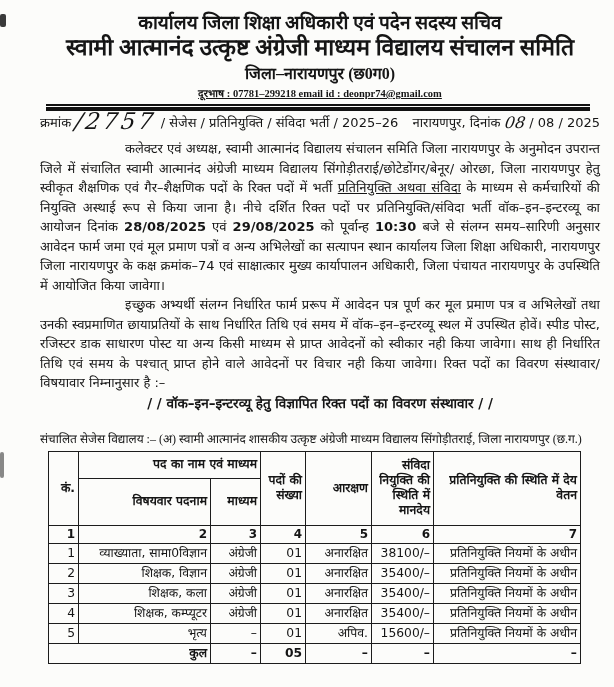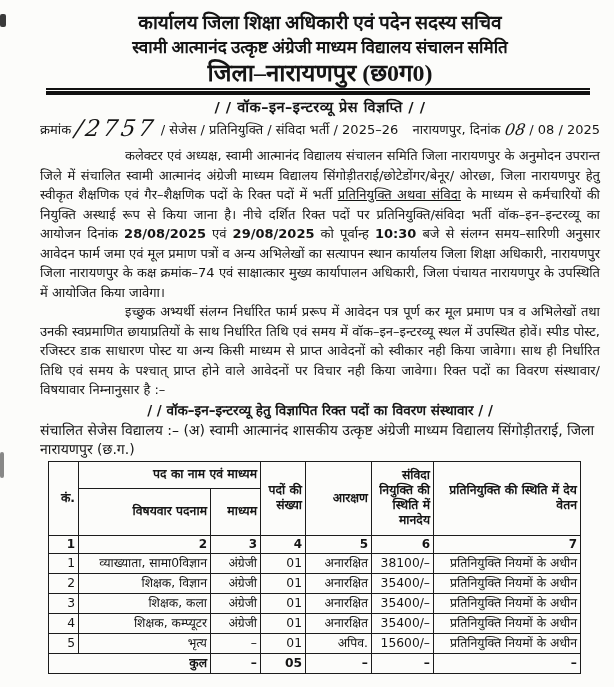--- a/index.html
+++ b/index.html
@@ -6,22 +6,22 @@
   body {
     width:614px; height:687px; overflow:hidden; position:relative;
     background:#fcfcfa; color:#151515;
     font-family:"DejaVu Sans","Liberation Sans",sans-serif;
   }
   .page { padding:10px 14px 0 40px; }
 
   
   .letterhead { text-align:center;font-family:Liberation Serif, serif; }
   .lh1 { font-size:19px; font-weight:700; line-height:25px; }
-  .lh2 { font-size:17px; font-weight:700; line-height:26px; }
-  .lh3 { font-size:24px; font-weight:700; line-height:25px; }
+  .lh2 { font-size:23px; font-weight:700; line-height:26px; }
+  .lh3 { font-size:16px; font-weight:700; line-height:25px; }
   .contact { font-size:10.5px; font-weight:700; text-decoration:underline; line-height:16px; }
   .rule { margin:2px 10px 2px 6px; }
   .rule .thin { height:2px; background:#111; margin-bottom:1px; }
   .rule .thick { height:4px; background:#111; }
 
   
   .press-title { text-align:center; font-size:14.5px; font-weight:700; line-height:21px; letter-spacing:0.5px; }
   .ref-line { display:flex; justify-content:space-between; align-items:baseline; font-size:13px; margin-top:2px; height:26px; }
   .ref-left, .ref-right { white-space:nowrap; }
   .hw { display:inline-block; font-family:"DejaVu Serif","Liberation Serif",serif; font-style:italic;
@@ -29,21 +29,21 @@
   .hw-sm { display:inline-block; font-family:"DejaVu Serif","Liberation Serif",serif; font-style:italic;
         font-size:16px; transform:skewX(-8deg); position:relative; top:1px; line-height:0; }
 
   
   .para { font-size:13px; line-height:19.5px; text-align:justify; margin:0; }
   .indent1 { text-indent:85px; }
   .u { text-decoration:underline; }
   .b { font-weight:700; }
 
   .section-heading { text-align:center; font-size:13.5px; font-weight:700; line-height:20px; margin-top:0; }
-  .school-line { font-size:14px; line-height:19px; margin-top:1px; }
+  .school-line { font-size:12px; line-height:19px; margin-top:17px;font-family:Liberation Serif, serif; }
 
   
   table.vac { border-collapse:collapse; table-layout:fixed; width:532px; margin:2px 0 0 8px; }
   table.vac th, table.vac td {
     border:1.6px solid #1c1c1c; padding:0 3px; overflow:hidden;
     font-size:12.3px; line-height:15px; text-align:right; vertical-align:middle;
   }
   table.vac th { font-weight:700; }
   tr.grp-row th { height:26px; }
   tr.sub-row th { height:46px;margin-left:48px; }
@@ -61,28 +61,28 @@
 
 <div class="artifact a1"></div>
 <div class="artifact a2"></div>
 
 <div class="page">
 
   <div class="letterhead">
     <div class="lh1">कार्यालय जिला शिक्षा अधिकारी एवं पदेन सदस्य सचिव</div>
     <div class="lh2">स्वामी आत्मानंद उत्कृष्ट अंग्रेजी माध्यम विद्यालय संचालन समिति</div>
     <div class="lh3">जिला–नारायणपुर (छ0ग0)</div>
+    <div class="contact">दूरभाष : 07781–299218  email id : deonpr74@gmail.com</div>
   </div>
 
   <div class="rule">
     <div class="thin"></div>
     <div class="thick"></div>
   </div>
 
-  <div class="press-title">/ / वॉक–इन–इन्टरव्यू प्रेस विज्ञप्ति / /</div>
 
   <div class="ref-line">
     <span class="ref-left">
       <span>क्रमांक</span>
       <span class="hw">/2757</span>
       <span>/ सेजेस / प्रतिनियुक्ति / संविदा भर्ती / 2025–26</span>
     </span>
     <span class="ref-right">
       <span>नारायणपुर,</span>
       <span>दिनांक</span>

